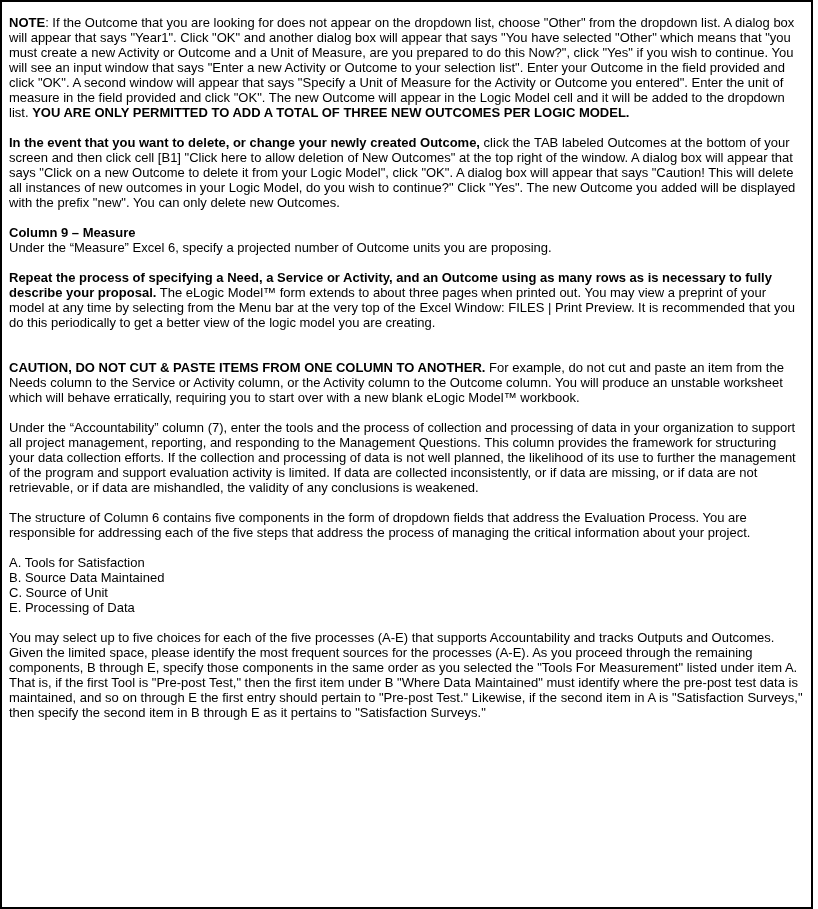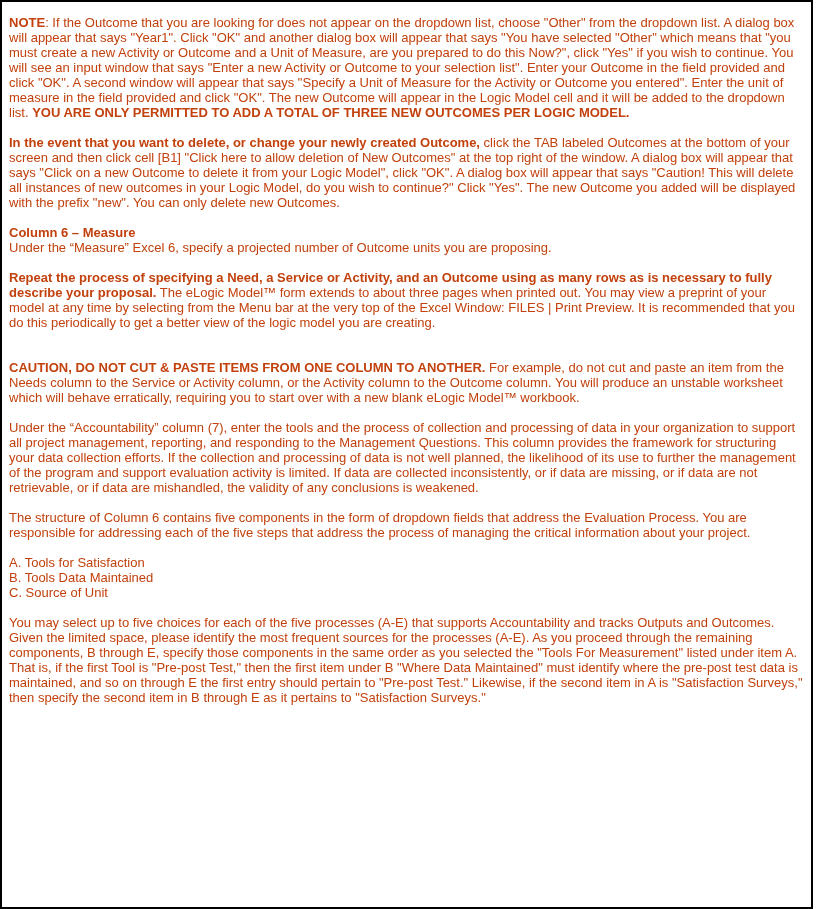--- a/index.html
+++ b/index.html
@@ -18,46 +18,47 @@
     width: 813px;
     height: 909px;
     border: 2px solid #000000;
     background: #ffffff;
     padding: 13px 6px 0 7px;
     overflow: hidden;
   }
   .document-body {
     font-size: 13px;
     line-height: 15px;
-    color: #c2410c;
+    color: #000000;
     letter-spacing: 0px;
   }
   .para { min-height: 15px; margin: 0; }
   .b { font-weight: bold; }
 </style>
 </head>
 <body>
 
 <div class="doc-frame">
   <div class="document-body">
       <div class="para"><span class="b">NOTE</span><span>: If the Outcome that you are looking for does not appear on the dropdown list, choose "Other" from the dropdown list. A dialog box will appear that says "Year1". Click "OK" and another dialog box will appear that says "You have selected "Other" which means that "you must create a new Activity or Outcome and a Unit of Measure, are you prepared to do this Now?", click "Yes" if you wish to continue.  You will see an input window that says "Enter a new Activity or Outcome to your selection list". Enter your Outcome in the field provided and click "OK".  A second window will appear that says "Specify a Unit of Measure for the Activity or Outcome you entered". Enter the unit of measure in the field provided and click "OK".   The new Outcome will appear in the Logic Model cell and it will be added to the dropdown list.  </span><span class="b">YOU ARE ONLY PERMITTED TO ADD A TOTAL OF THREE NEW OUTCOMES PER LOGIC MODEL.</span></div>
       <div class="para">&nbsp;</div>
       <div class="para"><span class="b">In the event that you want to delete, or change your newly created Outcome, </span><span>click the TAB labeled Outcomes at the bottom of your screen and then click cell [B1] "Click here to allow deletion of New Outcomes" at the top right of the window.  A dialog box will appear that says "Click on a new Outcome to delete it from your Logic Model", click "OK".  A dialog box will appear that says "Caution! This will delete all instances of new outcomes in your Logic Model, do you wish to continue?" Click "Yes".  The new Outcome you added will be displayed with the prefix "new".  You can only delete new Outcomes.</span></div>
       <div class="para">&nbsp;</div>
-      <div class="para"><span class="b">Column 6 – Measure</span></div>
+      <div class="para"><span class="b">Column 9 – Measure</span></div>
       <div class="para"><span>Under the “Measure” Excel 6, specify a projected number of Outcome units you are proposing.</span></div>
       <div class="para">&nbsp;</div>
       <div class="para"><span class="b">Repeat the process of specifying a Need, a Service or Activity, and an Outcome using as many rows as is necessary to fully describe your proposal.</span><span>  The eLogic Model™ form extends to about three pages when printed out.  You may view a preprint of your model at any time by selecting from the Menu bar at the very top of the Excel Window:   FILES | Print Preview.  It is recommended that you do this periodically to get a better view of the logic model you are creating.</span></div>
       <div class="para">&nbsp;</div>
       <div class="para">&nbsp;</div>
       <div class="para"><span class="b">CAUTION, DO NOT CUT &amp; PASTE ITEMS FROM ONE COLUMN TO ANOTHER.</span><span>  For example, do not cut and paste an item from the Needs column to the Service or Activity column, or the Activity column to the Outcome column.  You will produce an unstable worksheet which will behave erratically, requiring you to start over with a new blank eLogic Model™ workbook.</span></div>
       <div class="para">&nbsp;</div>
       <div class="para"><span>Under the “Accountability” column (7), enter the tools and the process of collection and processing of data in your organization to support all project management, reporting, and responding to the Management Questions.  This column provides the framework for structuring your data collection efforts. If the collection and processing of data is not well planned, the likelihood of its use to further the management of the program and support evaluation activity is limited. If data are collected inconsistently, or if data are missing, or if data are not retrievable, or if data are mishandled, the validity of any conclusions is weakened.</span></div>
       <div class="para">&nbsp;</div>
       <div class="para"><span>The structure of Column 6 contains five components in the form of dropdown fields that address the Evaluation Process.  You are responsible for addressing each of the five steps that address the process of managing the critical information about your project.</span></div>
       <div class="para">&nbsp;</div>
       <div class="para"><span>A. Tools for Satisfaction</span></div>
-      <div class="para"><span>B. Tools Data Maintained</span></div>
+      <div class="para"><span>B. Source Data Maintained</span></div>
       <div class="para"><span>C. Source of Unit</span></div>
+      <div class="para"><span>E. Processing of Data</span></div>
       <div class="para">&nbsp;</div>
       <div class="para"><span>You may select up to five choices for each of the five processes (A-E) that supports Accountability and tracks Outputs and Outcomes. Given the limited space, please identify the most frequent sources for the processes (A-E).  As you proceed through the remaining components, B through E, specify those components in the same order as you selected the "Tools For Measurement" listed under item A. That is, if the first Tool is "Pre-post Test," then the first item under B "Where Data Maintained" must identify where the pre-post test data is maintained, and so on through E the first entry should pertain to "Pre-post Test."  Likewise, if the second item in A is "Satisfaction Surveys," then specify the second item in B through E as it pertains to "Satisfaction Surveys."</span></div>
     </div>
 </div>
 
 </body></html>

